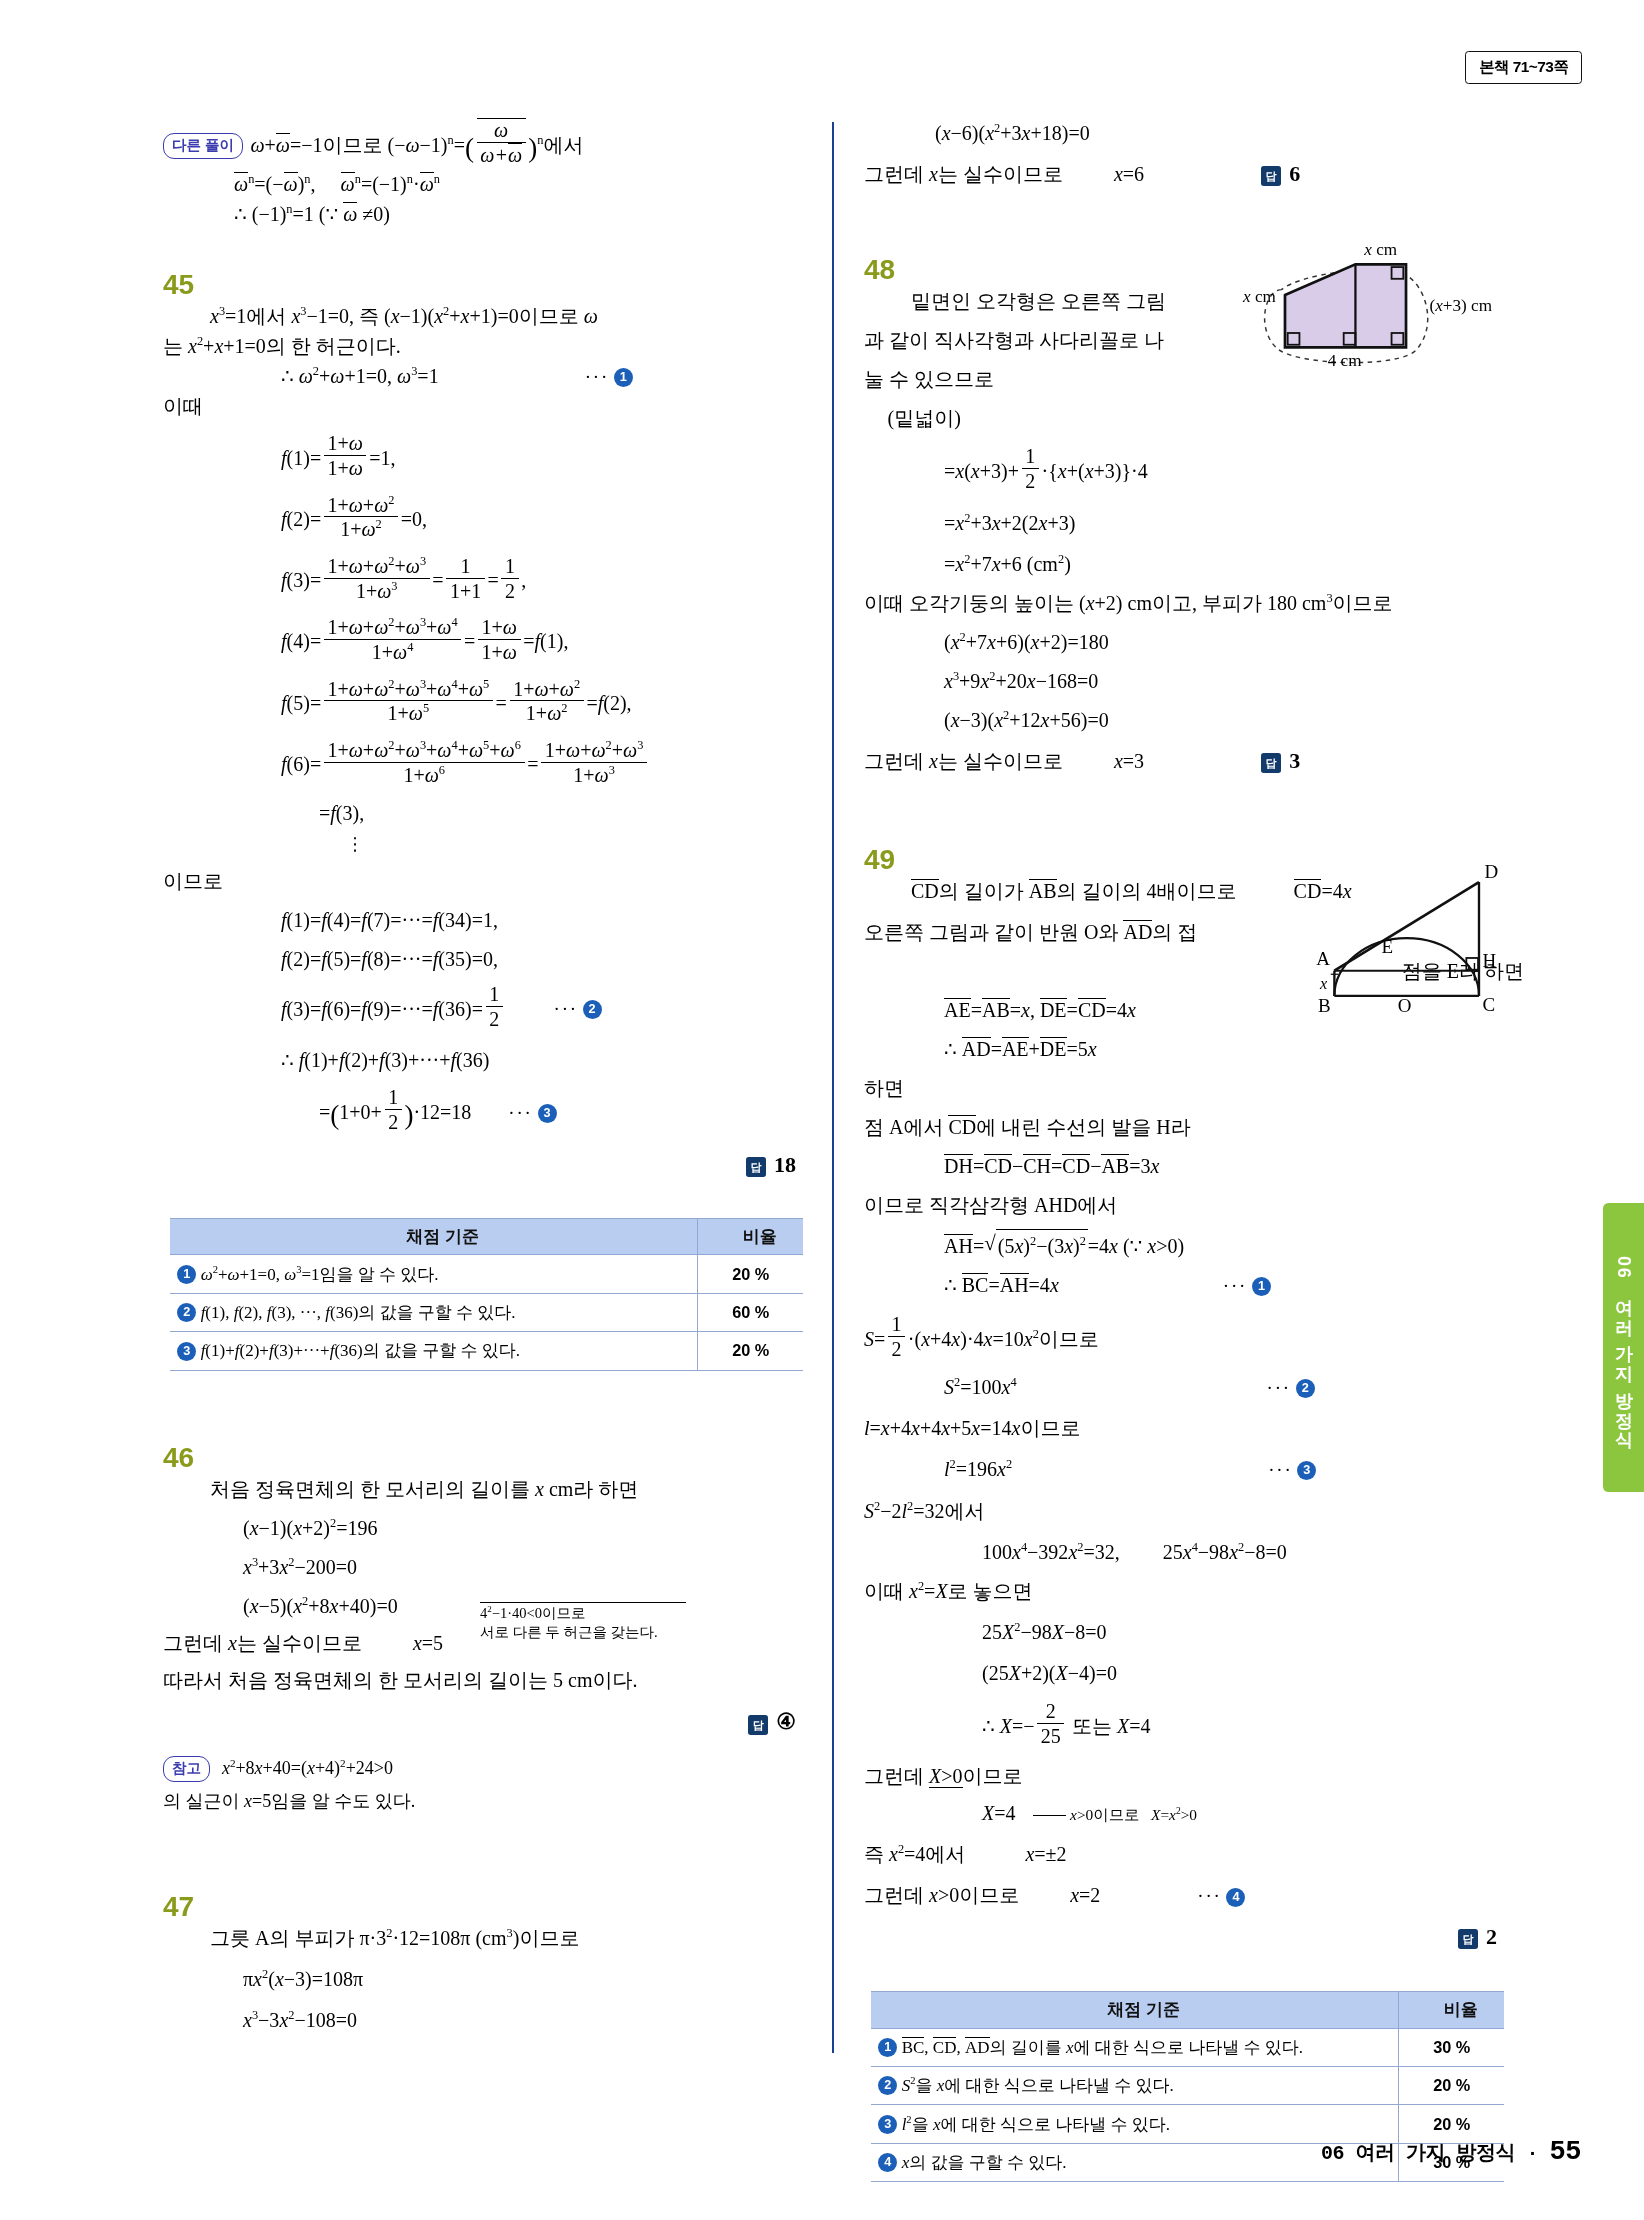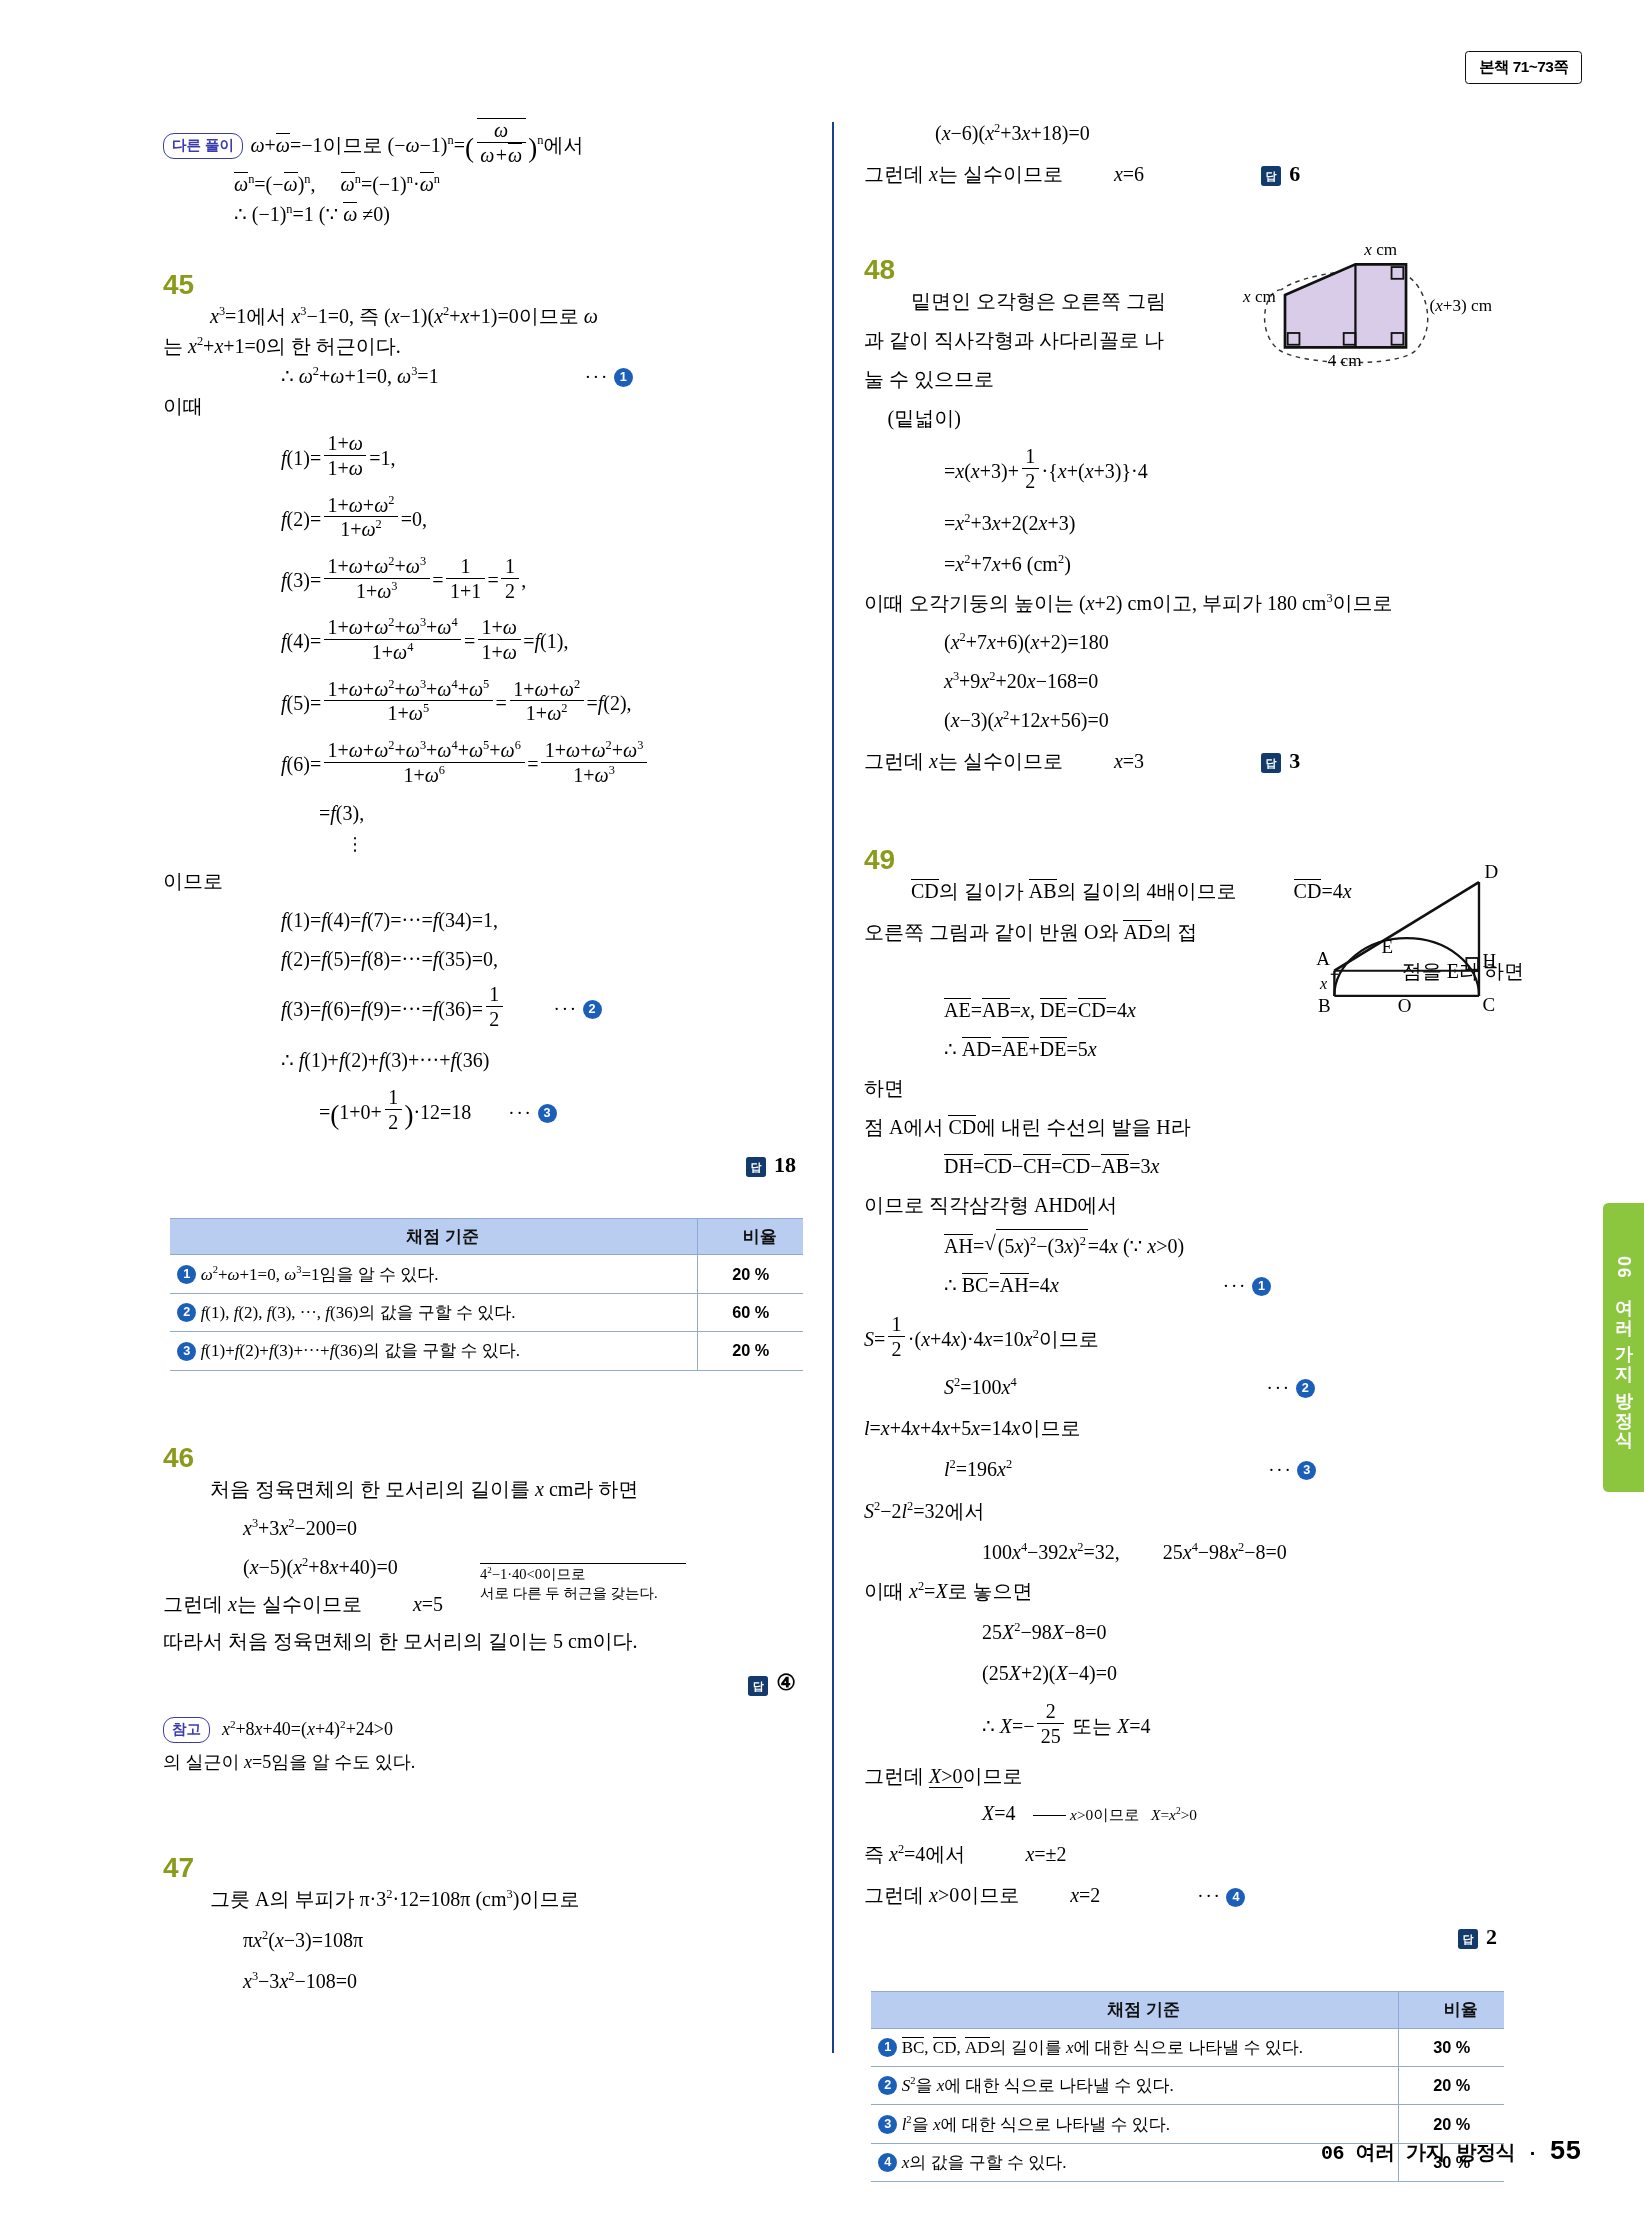--- a/index.html
+++ b/index.html
@@ -276,20 +276,23 @@
     </div>
 
     <div class="gap-l"></div>
 
     <div class="prob" style="margin-top:31px;">
       <span class="pnum">46</span>
       <div class="ln">
         처음 정육면체의 한 모서리의 길이를 <span class="mt">x</span> cm라 하면
       </div>
       <div class="ln ind1" style="margin-top:9px;">
+        (<span class="mt">x</span>−1)(<span class="mt">x</span>+2)<sup>2</sup>=196
+      </div>
+      <div class="ln ind1" style="margin-top:9px;">
         <span class="mt">x</span><sup>3</sup>+3<span class="mt">x</span><sup>2</sup>−200=0
       </div>
       <div class="ln ind1" style="margin-top:9px;position:relative;">
         (<span class="mt">x</span>−5)(<span class="mt">x</span><sup>2</sup>+8<span class="mt">x</span>+40)=0
         <div class="note" style="position:absolute;left:237px;top:11px;width:208px;">
           <div class="note-line" style="width:206px;height:0;"></div>
           <div>4<sup>2</sup>−1·40&lt;0이므로</div>
           <div>서로 다른 두 허근을 갖는다.</div>
         </div>
       </div>

